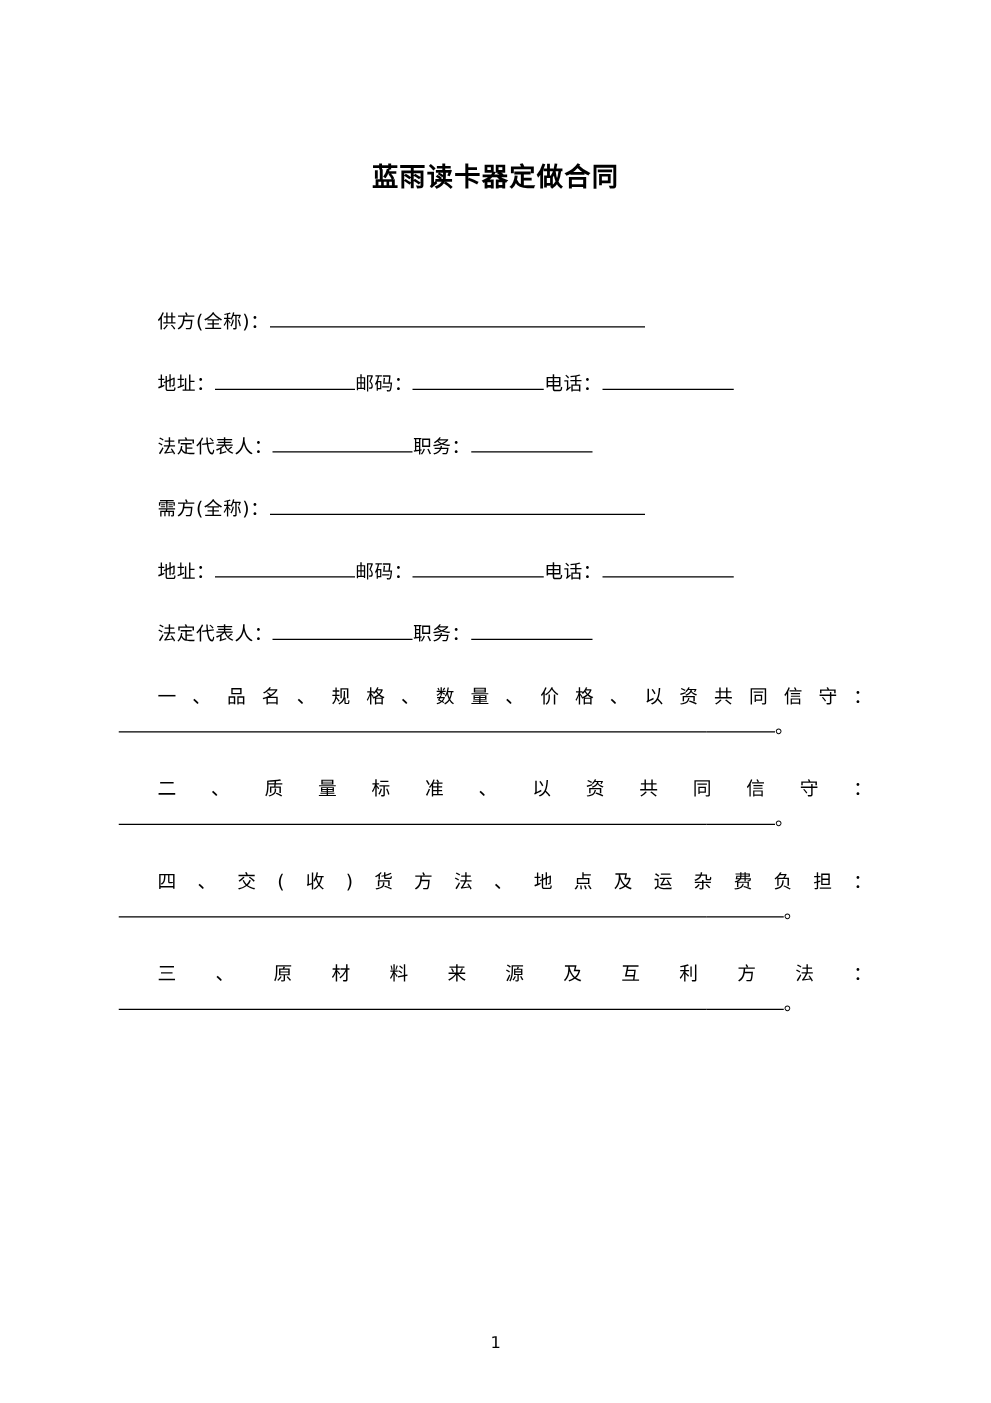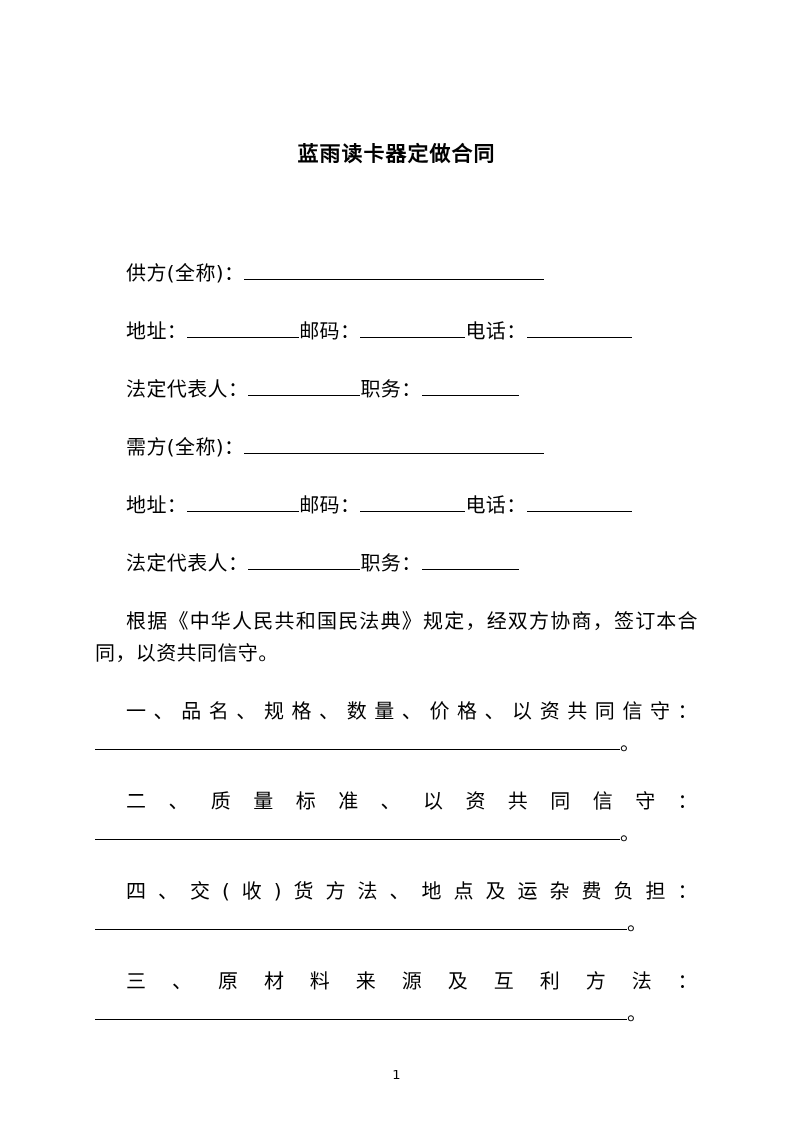--- a/index.html
+++ b/index.html
@@ -15,39 +15,39 @@
     font-family: "DejaVu Sans", "Liberation Sans", sans-serif;
     color: #000000;
     overflow: hidden;
   }
 
   .page {
     position: relative;
     width: 793px;
     height: 1122px;
     box-sizing: border-box;
-    padding: 12px 95px;
+    padding: 0 95px;
   }
 
   .doc-title {
     margin: 0;
     padding-top: 128px;
     text-align: center;
     font-size: 21px;
     font-weight: bold;
     letter-spacing: 1px;
     line-height: 1.4;
   }
 
   .body-block {
     margin-top: 88px;
   }
 
   .para {
-    font-size: 20px;
+    font-size: 15px;
     line-height: 1.6;
     margin: 0 0 26px 0;
     text-align: justify;
     letter-spacing: 0.4px;
   }
 
   .para.indent {
     text-indent: 31px;
   }
 
@@ -101,21 +101,20 @@
     </p>
 
     <p class="para indent">
       <span>地址：</span><span class="fill-line w110"></span><span>邮码：</span><span class="fill-line w105"></span><span>电话：</span><span class="fill-line w105"></span>
     </p>
 
     <p class="para indent">
       <span>法定代表人：</span><span class="fill-line w110"></span><span>职务：</span><span class="fill-line w95"></span>
     </p>
 
-    <p class="para indent">根据《中华人民共和国民法典》规定，经双方协商，签订本合同，以资共同信守。</p>
 
     <p class="para indent">
       <span>一、品名、规格、数量、价格、以资共同信守：</span><span class="fill-line w470"></span><span class="fill-line w55"></span><span>。</span>
     </p>
 
     <p class="para indent">
       <span>二、质量标准、以资共同信守：</span><span class="fill-line w470"></span><span class="fill-line w55"></span><span>。</span>
     </p>
 
     <p class="para indent">

